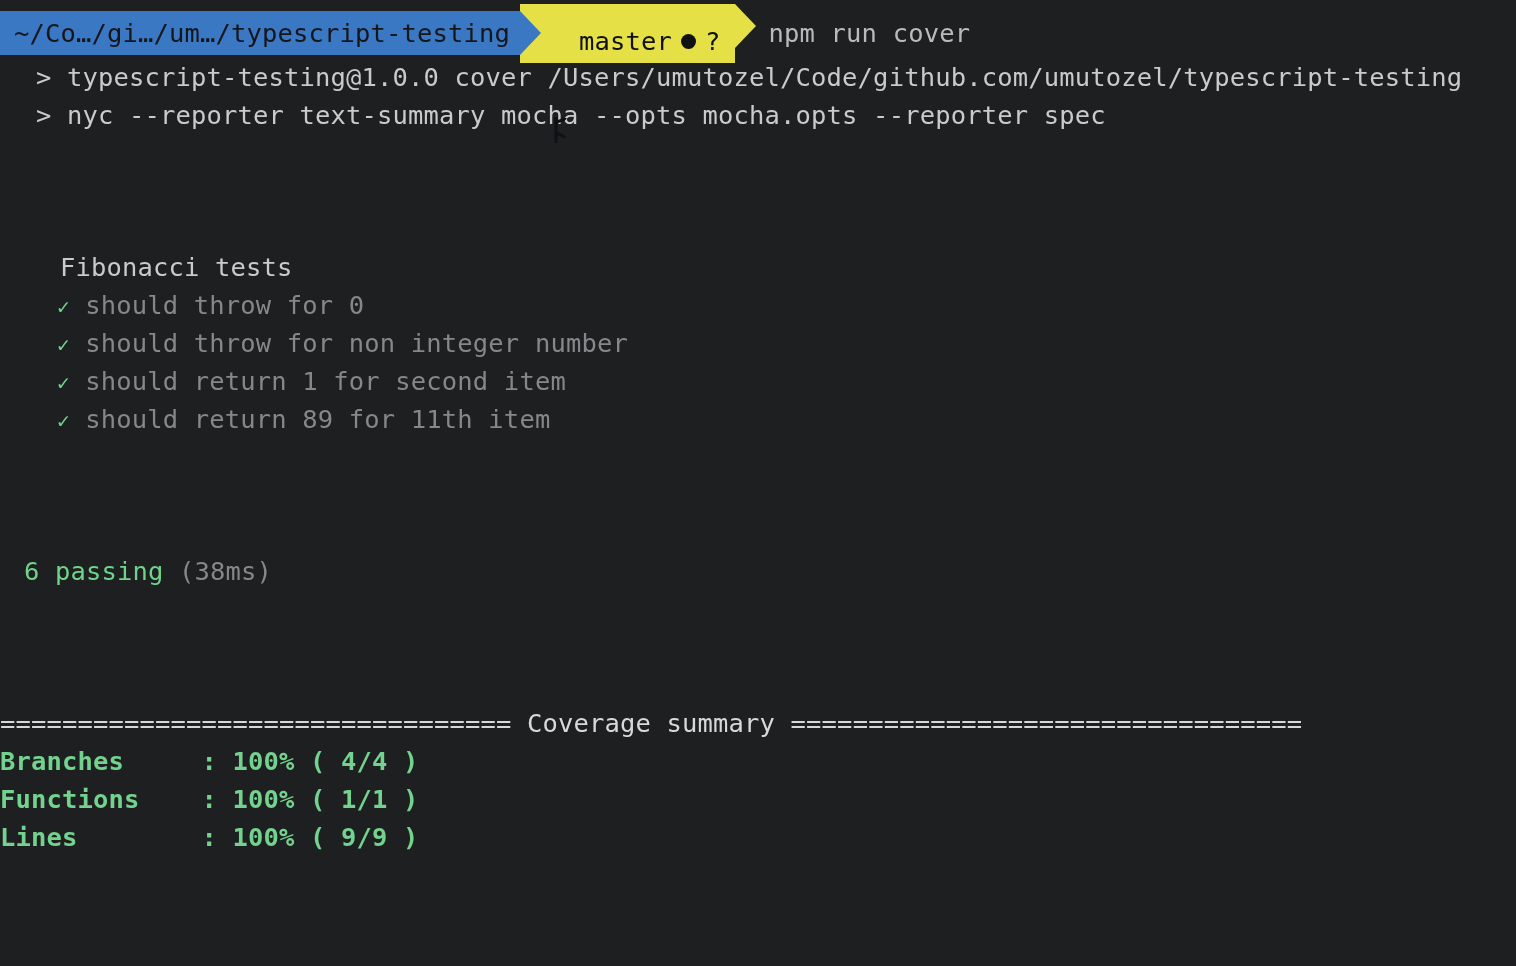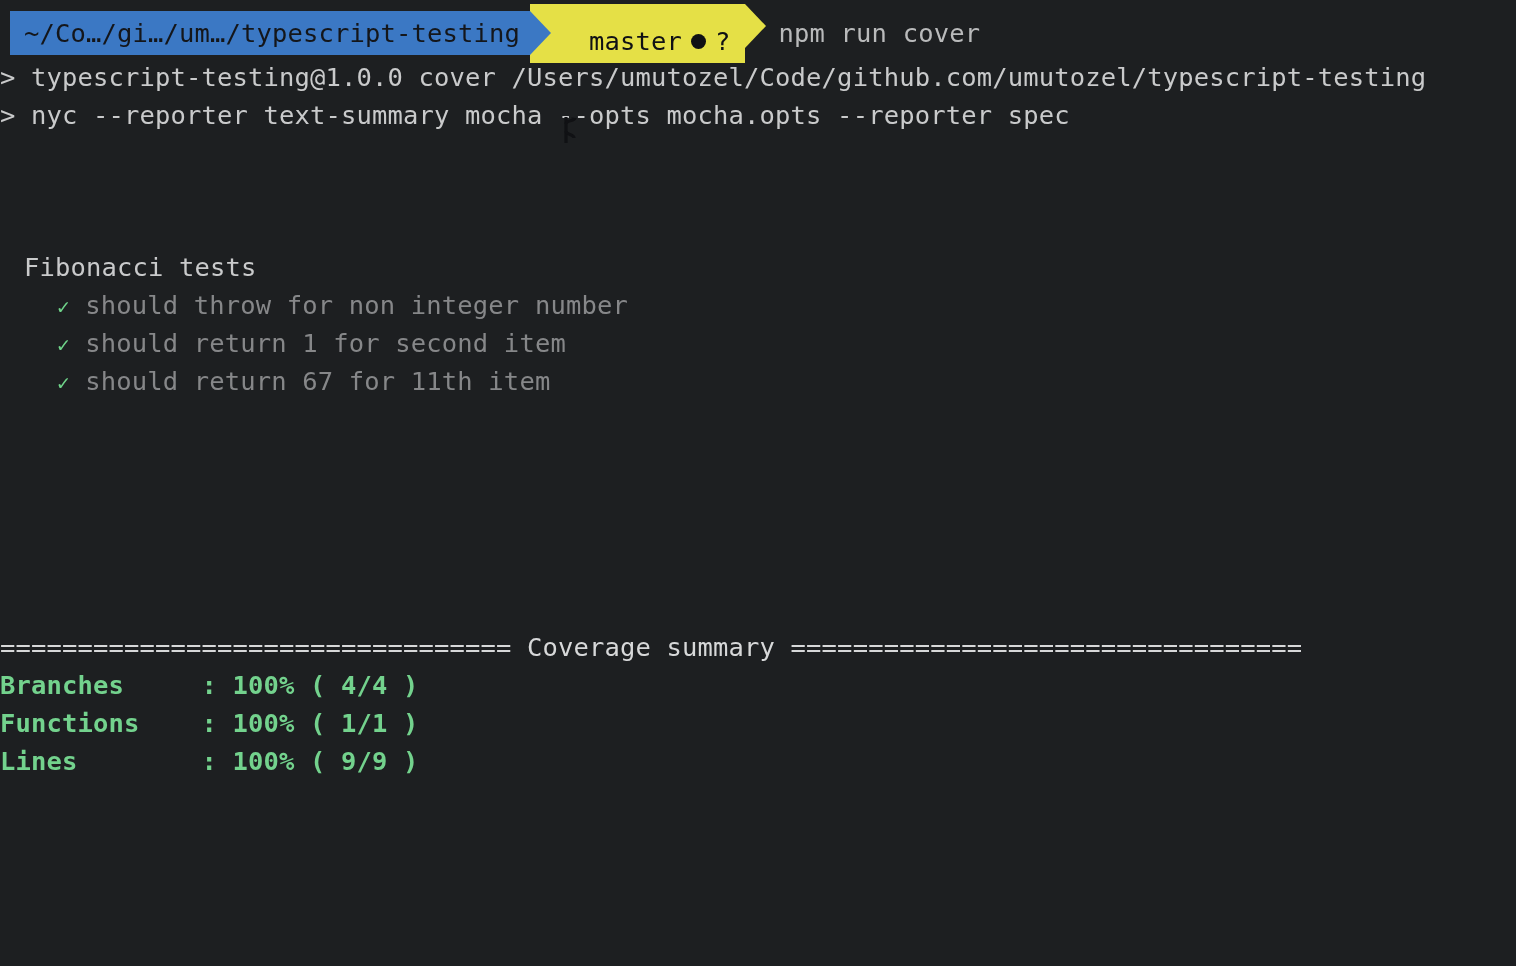--- a/index.html
+++ b/index.html
@@ -54,21 +54,20 @@
     height: 44px;
     line-height: 44px;
     font-size: 25.5px;
     white-space: pre;
   }
 
   .seg-path {
     background: #3b78c4;
     color: #14161a;
     padding: 0 10px 0 14px;
-    margin-left: 10px;
     font-weight: 500;
   }
   .seg-path::after {
     content: "";
     position: absolute;
     right: -21px;
     top: 0;
     width: 0;
     height: 0;
     border-top: 22px solid transparent;
@@ -118,21 +117,21 @@
     top: 1px;
   }
 
   .cmd-text {
     margin-left: 34px;
     color: #b9babb;
     font-size: 25.5px;
   }
 
   
-  .fg        { color: #c9cacb; }
+  .fg        { color: #c9cacb; margin-left: 36px; }
   .dim       { color: #868789; }
   .green     { color: #6fd48a; }
   .green-b   { color: #73d28d; font-weight: bold; }
   .white     { color: #d7d8d9; }
 
   .indent1 { padding-left: 24px; }
   .indent2 { padding-left: 57px; }
 
   .check {
     color: #6fd48a;
@@ -169,28 +168,30 @@
 
   <div class="line fg">&gt; typescript-testing@1.0.0 cover /Users/umutozel/Code/github.com/umutozel/typescript-testing</div>
   <div class="line fg">&gt; nyc --reporter text-summary mocha --opts mocha.opts --reporter spec</div>
 
   <div class="blank"></div>
   <div class="blank"></div>
   <div class="blank"></div>
 
   <div class="line fg indent1">Fibonacci tests</div>
 
+  <div class="line indent2"><span class="check">✓</span><span class="dim"> </span><span class="dim">should throw for 0</span></div>
   <div class="line indent2"><span class="check">✓</span><span class="dim"> </span><span class="dim">should throw for non integer number</span></div>
   <div class="line indent2"><span class="check">✓</span><span class="dim"> </span><span class="dim">should return 1 for second item</span></div>
-  <div class="line indent2"><span class="check">✓</span><span class="dim"> </span><span class="dim">should return 67 for 11th item</span></div>
-
-  <div class="blank"></div>
-  <div class="blank"></div>
-  <div class="blank"></div>
-
+  <div class="line indent2"><span class="check">✓</span><span class="dim"> </span><span class="dim">should return 89 for 11th item</span></div>
+
+  <div class="blank"></div>
+  <div class="blank"></div>
+  <div class="blank"></div>
+
+  <div class="line indent1"><span class="green">6 passing</span><span class="dim"> </span><span class="dim">(38ms)</span></div>
 
   <div class="blank"></div>
   <div class="blank"></div>
   <div class="blank"></div>
 
   <div class="line white">================================= Coverage summary =================================</div>
 
   <div class="line green-b">Branches     : 100% ( 4/4 )</div>
   <div class="line green-b">Functions    : 100% ( 1/1 )</div>
   <div class="line green-b">Lines        : 100% ( 9/9 )</div>

